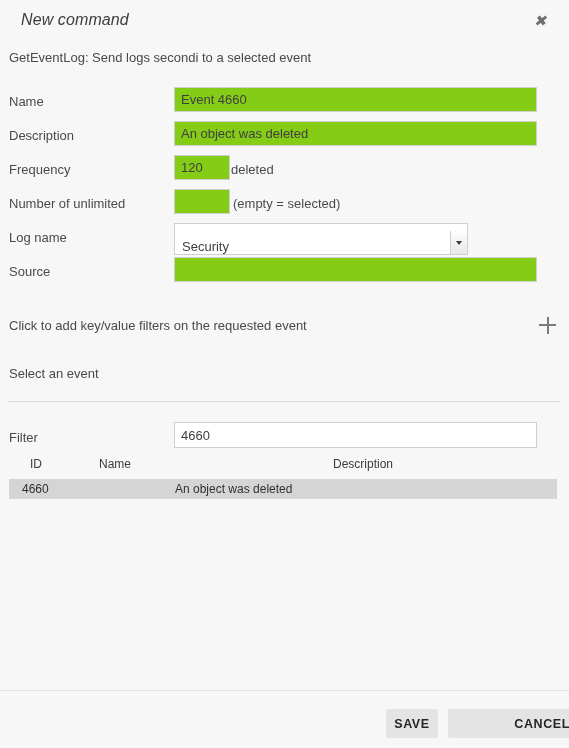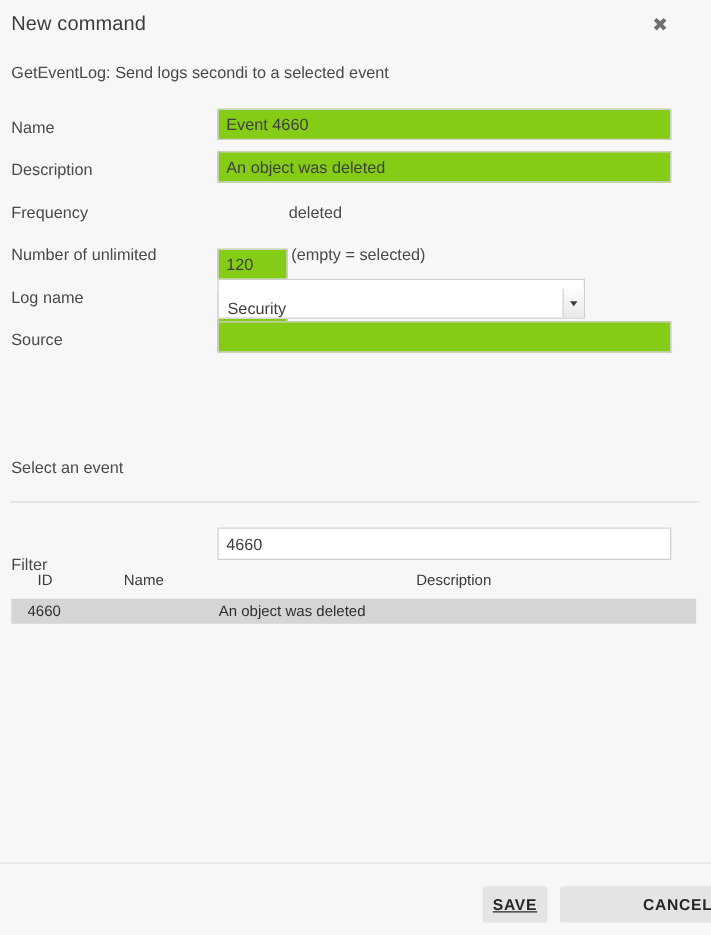--- a/index.html
+++ b/index.html
@@ -22,23 +22,24 @@
     left: 0; top: 0;
     width: 569px;
     height: 748px;
     background: #f7f7f7;
     box-sizing: border-box;
   }
 
   
   .header {
     position: absolute;
-    left: 0; top: 0;
+    left: 12px; top: 0;
     width: 551px;
     height: 44px;
+    font-style: italic;
   }
   .dialog-title {
     position: absolute;
     left: 9px;
     top: 11px;
     font-size: 16px;
     color: #3d3d3d;
     font-weight: normal;
     letter-spacing: 0.1px;
     white-space: nowrap;
@@ -93,21 +94,21 @@
     box-sizing: border-box;
     background: #84cc16;
     border: 1px solid #cfcfcf;
     font-family: "Liberation Sans", sans-serif;
     font-size: 13px;
     color: #3f3f3f;
     padding: 0 6px;
     outline: none;
   }
   .field.wide { width: 363px; }
-  .field.small { width: 56px; margin-top: 44px; }
+  .field.small { width: 56px; }
   .suffix {
     position: absolute;
     top: 8px;
     font-size: 13px;
     color: #4a4a4a;
     white-space: nowrap;
   }
   .suffix.s-freq { left: 231px; }
   .suffix.s-exec { left: 233px; }
 
@@ -214,21 +215,20 @@
     top: 422px;
     width: 569px;
     height: 28px;
   }
   .filter-label {
     position: absolute;
     left: 9px;
     top: 8px;
     font-size: 13px;
     color: #4a4a4a;
-    margin-top: 14px;
   }
   .filter-input {
     position: absolute;
     left: 174px;
     top: 0px;
     width: 363px;
     height: 26px;
     box-sizing: border-box;
     background: #ffffff;
     border: 1px solid #cfcfcf;
@@ -306,21 +306,21 @@
     border: none;
     border-radius: 2px;
     font-family: "Liberation Sans", sans-serif;
     font-size: 12.5px;
     font-weight: bold;
     color: #262626;
     letter-spacing: 0.6px;
     cursor: pointer;
     outline: none;
   }
-  .btn-save { left: 386px; width: 52px; text-decoration: underline; }
+  .btn-save { left: 386px; width: 52px; }
   .btn-cancel { left: 448px; width: 128px; text-align: right; }
 </style>
 </head>
 <body>
 
 <div class="dialog">
 
   <div class="header">
     <div class="dialog-title">New command</div>
     <div class="close-btn">✖</div>
@@ -362,20 +362,24 @@
       </div>
     </div>
 
     <div class="row">
       <div class="row-label">Source</div>
       <input class="field wide" type="text" value="" style="">
     </div>
 
   </div>
 
+  <div class="filters-line">
+    <div class="filters-text">Click to add key/value filters on the requested event</div>
+    <div class="add-filter-btn"></div>
+  </div>
 
   <div class="section-title">Select an event</div>
 
   <div class="divider"></div>
 
   <div class="filter-row">
     <div class="filter-label">Filter</div>
     <input class="filter-input" type="text" value="4660" style="">
   </div>
 

